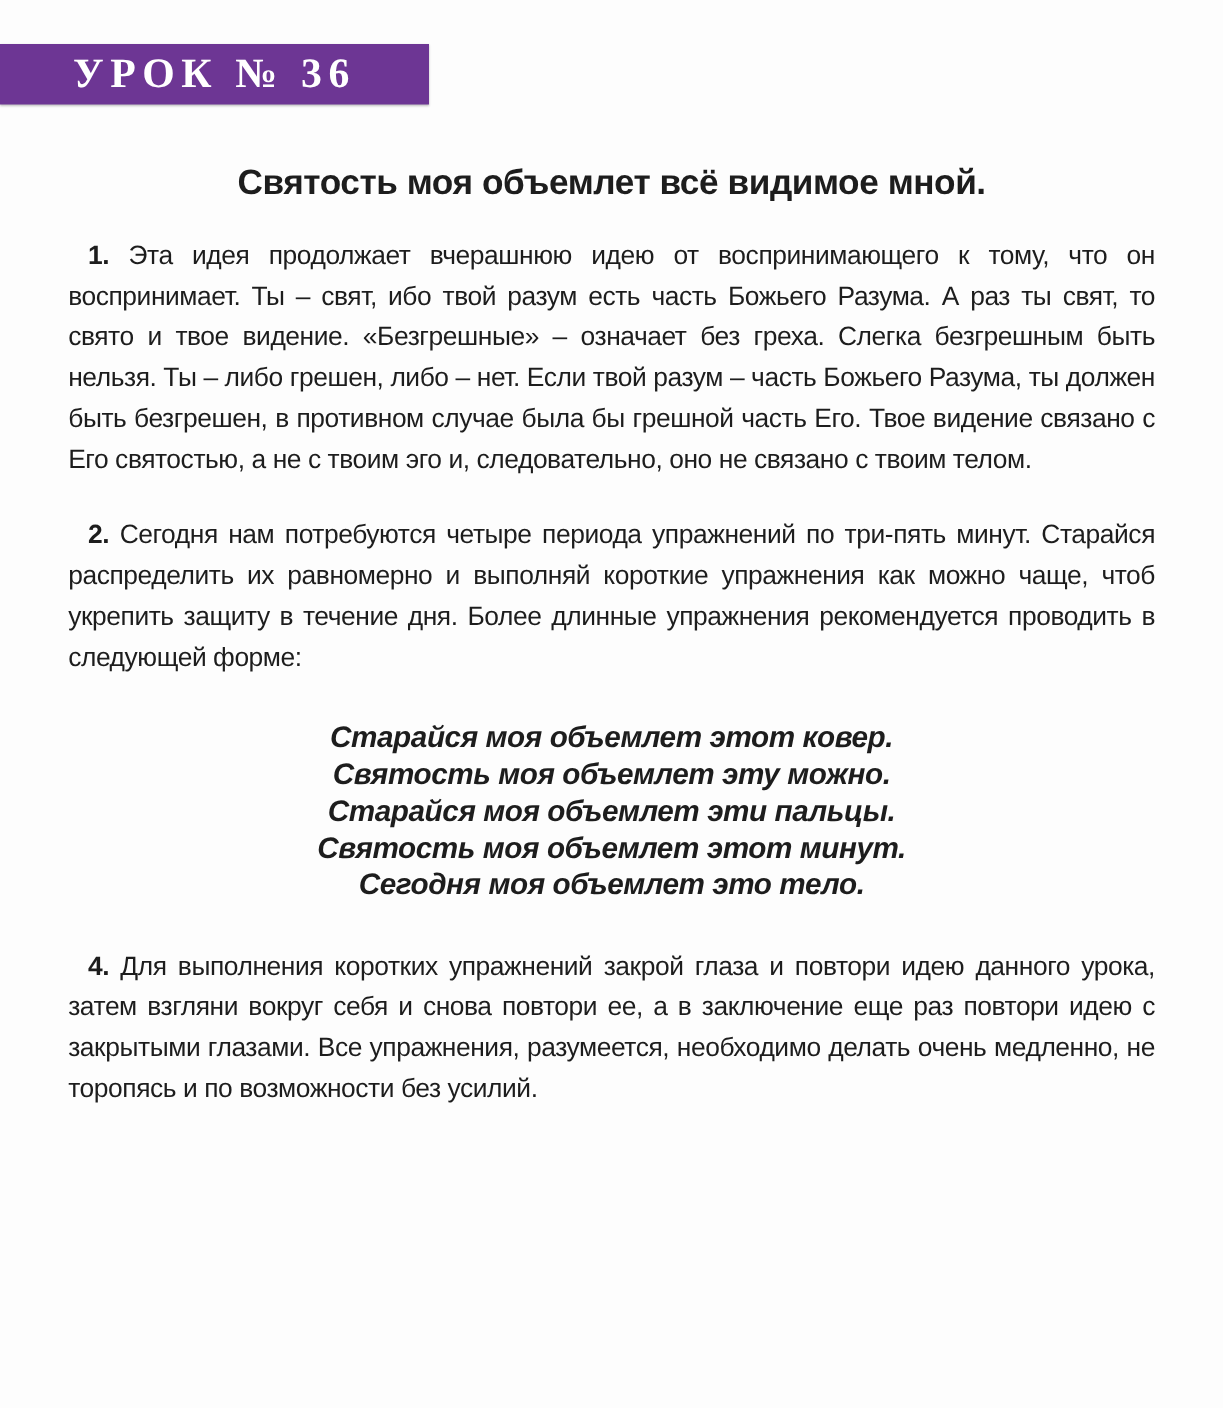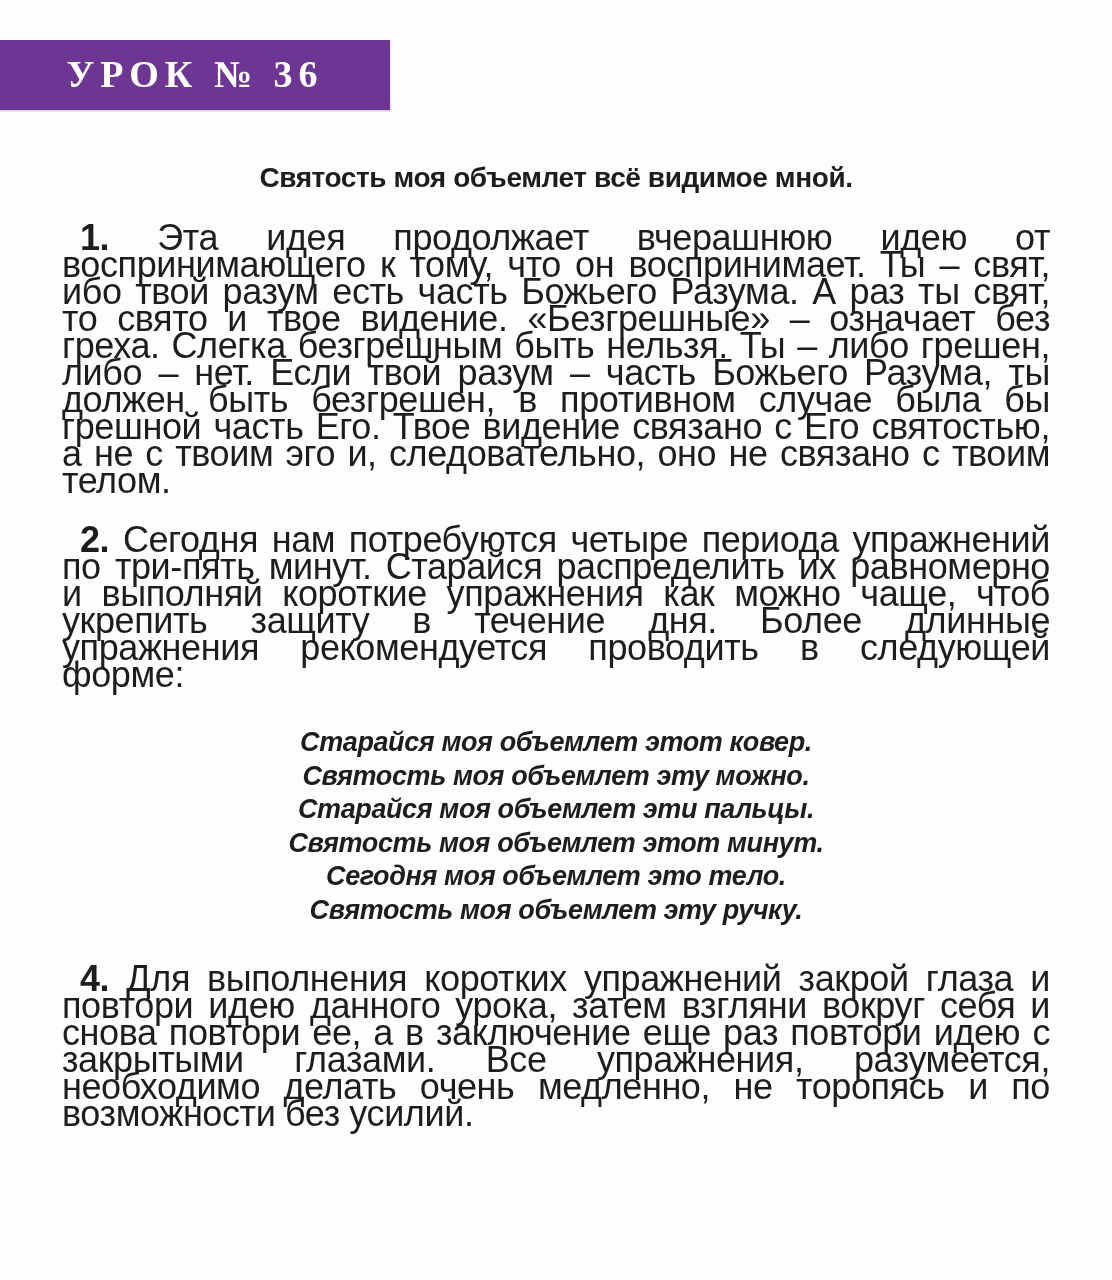--- a/index.html
+++ b/index.html
@@ -11,50 +11,50 @@
     width: 1112px;
     min-height: 1280px;
     font-family: "Liberation Sans", sans-serif;
     color: #1d1d1d;
     position: relative;
     box-sizing: border-box;
   }
   .banner {
     margin-top: 40px;
     width: 390px;
-    height: 70px;
+    height: 55px;
     background: #6d3694;
     display: flex;
     align-items: center;
     justify-content: center;
     box-shadow: 0 1px 2px rgba(0,0,0,0.25);
   }
   .banner-label {
     font-family: "Liberation Serif", serif;
     font-weight: bold;
     font-size: 38px;
     letter-spacing: 6px;
     color: #ffffff;
     white-space: nowrap;
     transform: translateY(-1px);
   }
   .content {
     padding: 0 62px;
   }
   .title {
     margin: 52px 0 30px 0;
-    font-size: 28px;
+    font-size: 32px;
     font-weight: bold;
     text-align: center;
     letter-spacing: -0.4px;
   }
   p.para {
     margin: 0 0 32px 0;
-    font-size: 36px;
-    line-height: 27px;
+    font-size: 24px;
+    line-height: 37px;
     letter-spacing: -0.4px;
     text-align: justify;
     text-indent: 18px;
   }
   p.para.no-number { }
   p.para strong { font-weight: bold; }
   .affirmations {
     margin: 38px 0 38px 0;
     text-align: center;
   }
@@ -83,20 +83,19 @@
 
     <p class="para"><strong>2.</strong> <span>Сегодня нам потребуются четыре периода упражнений по три-пять минут. Старайся распределить их равномерно и выполняй короткие упражнения как можно чаще, чтоб укрепить защиту в течение дня. Более длинные упражнения рекомендуется проводить в следующей форме:</span></p>
 
 
     <div class="affirmations">
       <div class="affirmation-line">Старайся моя объемлет этот ковер.</div>
       <div class="affirmation-line">Святость моя объемлет эту можно.</div>
       <div class="affirmation-line">Старайся моя объемлет эти пальцы.</div>
       <div class="affirmation-line">Святость моя объемлет этот минут.</div>
       <div class="affirmation-line">Сегодня моя объемлет это тело.</div>
-      <div class="affirmation-line">Святость моя объемлет эту ручку.</div>
     </div>
 
 
     <p class="para"><strong>4.</strong> <span>Для выполнения коротких упражнений закрой глаза и повтори идею данного урока, затем взгляни вокруг себя и снова повтори ее, а в заключение еще раз повтори идею с закрытыми глазами. Все упражнения, разумеется, необходимо делать очень медленно, не торопясь и по возможности без усилий.</span></p>
 
   </div>
 </div>
 
 </body></html>

